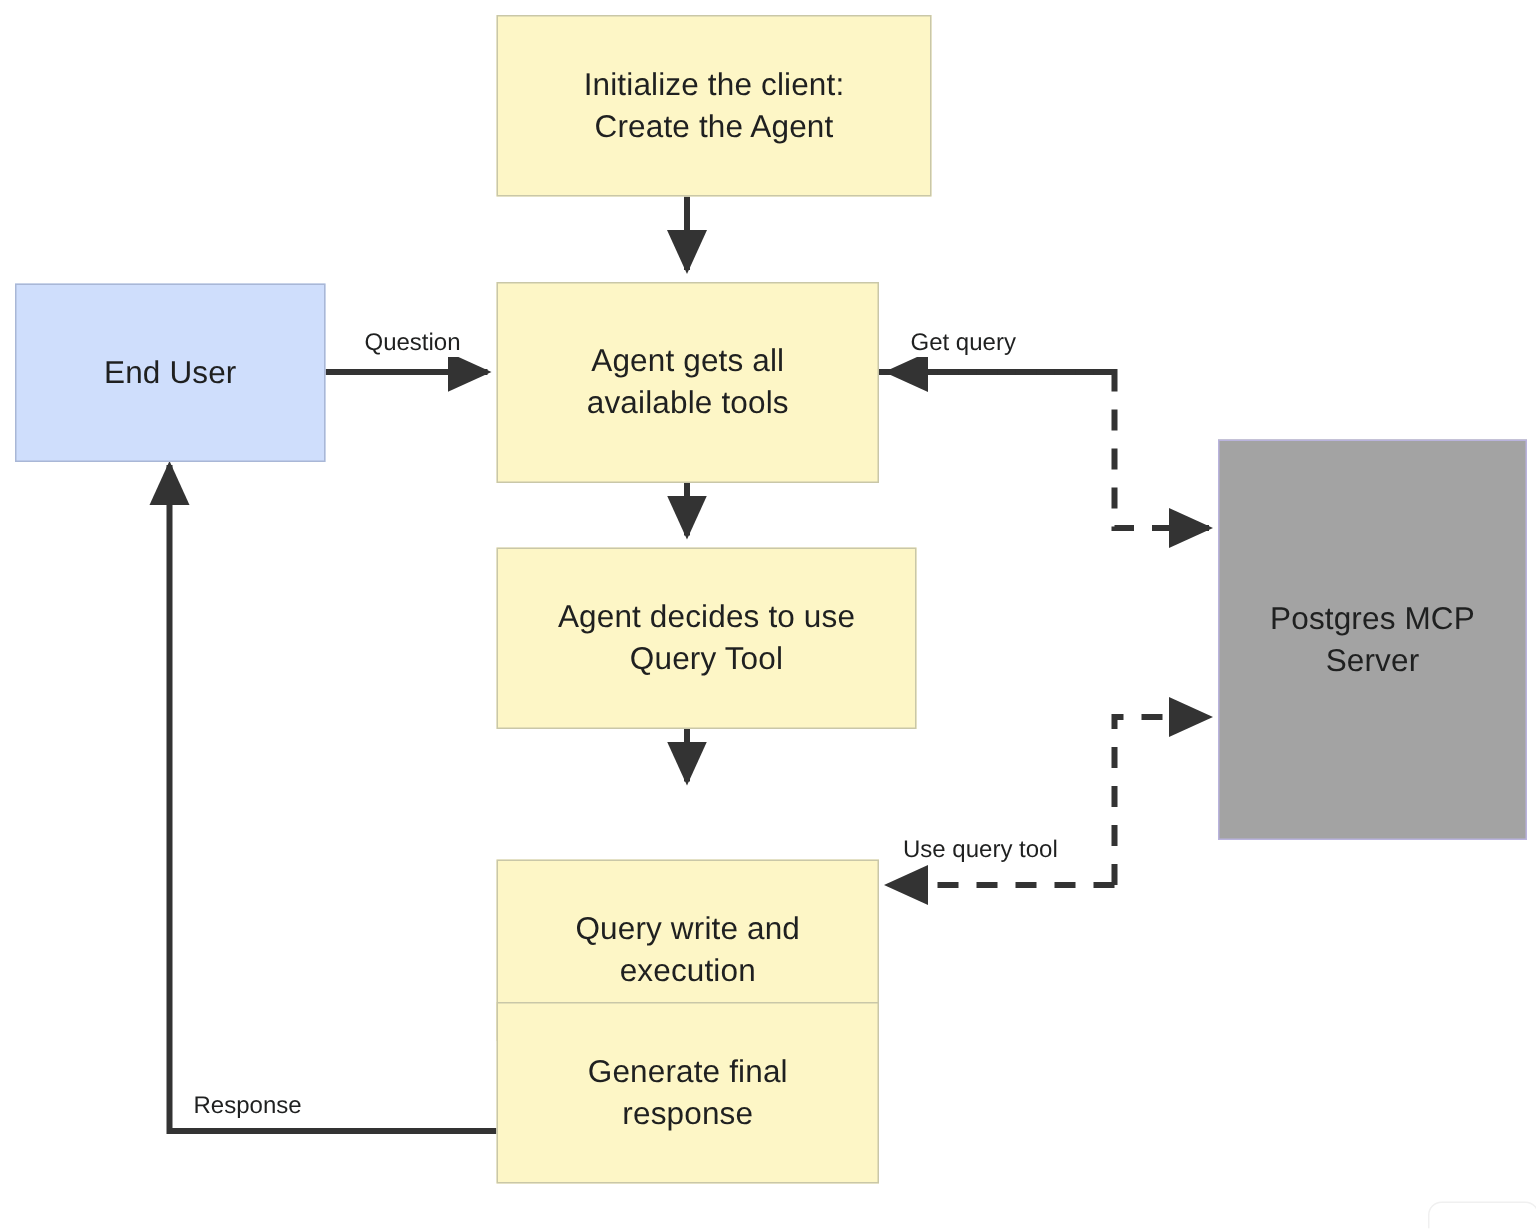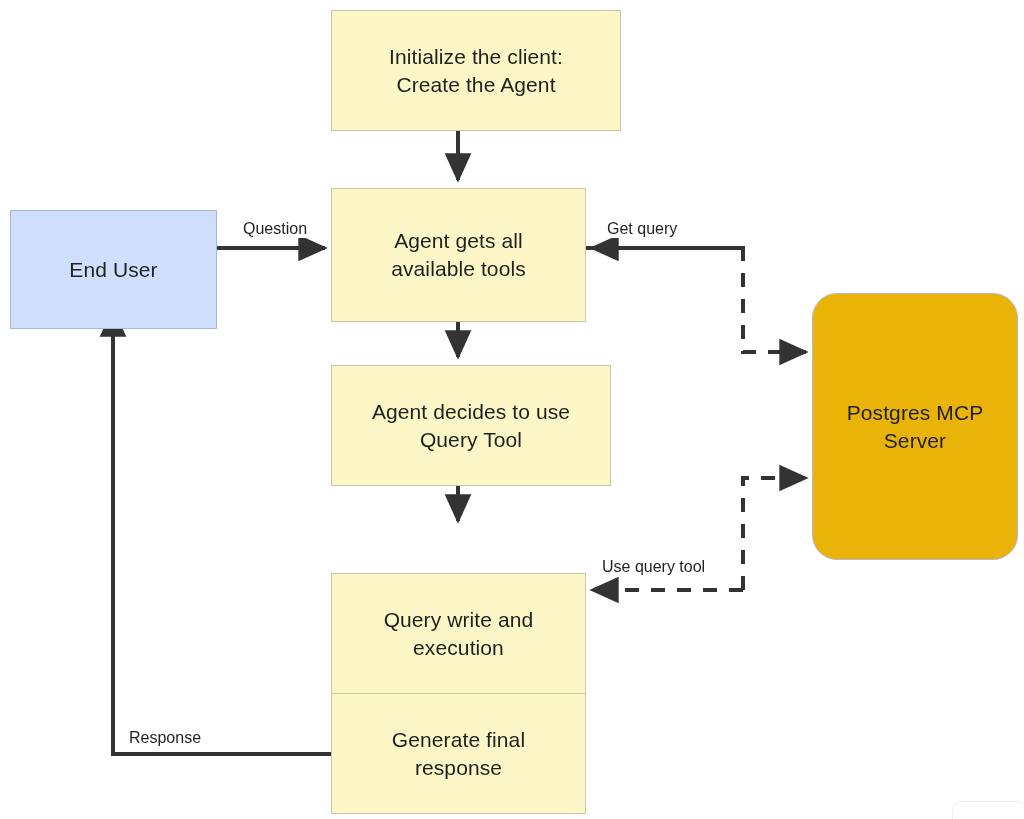--- a/index.html
+++ b/index.html
@@ -42,23 +42,22 @@
   }
   .node.proc {
     background: #fdf6c6;
     border-color: #c9c7a8;
   }
   .node.user {
     background: #cfdefc;
     border-color: #a9b7d6;
   }
   .node.server {
-    background: #eab308;
+    background: #a3a3a3;
     border-color: #b9b3dd;
-    border-radius: 25px;
   }
   .edge-label {
     position: absolute;
     color: #1f2020;
     font-size: 16px;
     line-height: 1.2;
     background: #ffffff;
     padding: 0 3px;
     white-space: nowrap;
   }
@@ -112,32 +111,32 @@
 
       <path d="M 743 590 L 743 478 L 806 478" marker-end="url(#arrow-dash)"></path>
 
       <path d="M 743 590 L 592 590" marker-end="url(#arrow-dash)"></path>
     </g>
   </svg>
 
   <div class="node proc" style="left:331px; top:10px; width:290px; height:121px;">Initialize the client:
 Create the Agent</div>
 
-  <div class="node user" style="left:10px; top:189px; width:207px; height:119px;margin-top:21px;">End User</div>
+  <div class="node user" style="left:10px; top:189px; width:207px; height:119px;">End User</div>
 
   <div class="node proc" style="left:331px; top:188px; width:255px; height:134px;">Agent gets all
 available tools</div>
 
   <div class="node proc" style="left:331px; top:365px; width:280px; height:121px;">Agent decides to use
 Query Tool</div>
 
   <div class="node proc" style="left:331px; top:529px; width:255px; height:121px;margin-top:44px;">Query write and
 execution</div>
 
-  <div class="node proc" style="left:331px; top:693px; width:255px; height:121px;">Generate final
+  <div class="node proc" style="left:331px; top:668px; width:255px; height:121px;">Generate final
 response</div>
 
   <div class="node server" style="left:812px; top:293px; width:206px; height:267px;">Postgres MCP
 Server</div>
 
   <div class="edge-label" style="left:240px; top:219px;">Question</div>
 
   <div class="edge-label" style="left:604px; top:219px;">Get query</div>
 
   <div class="edge-label" style="left:599px; top:557px;">Use query tool</div>

